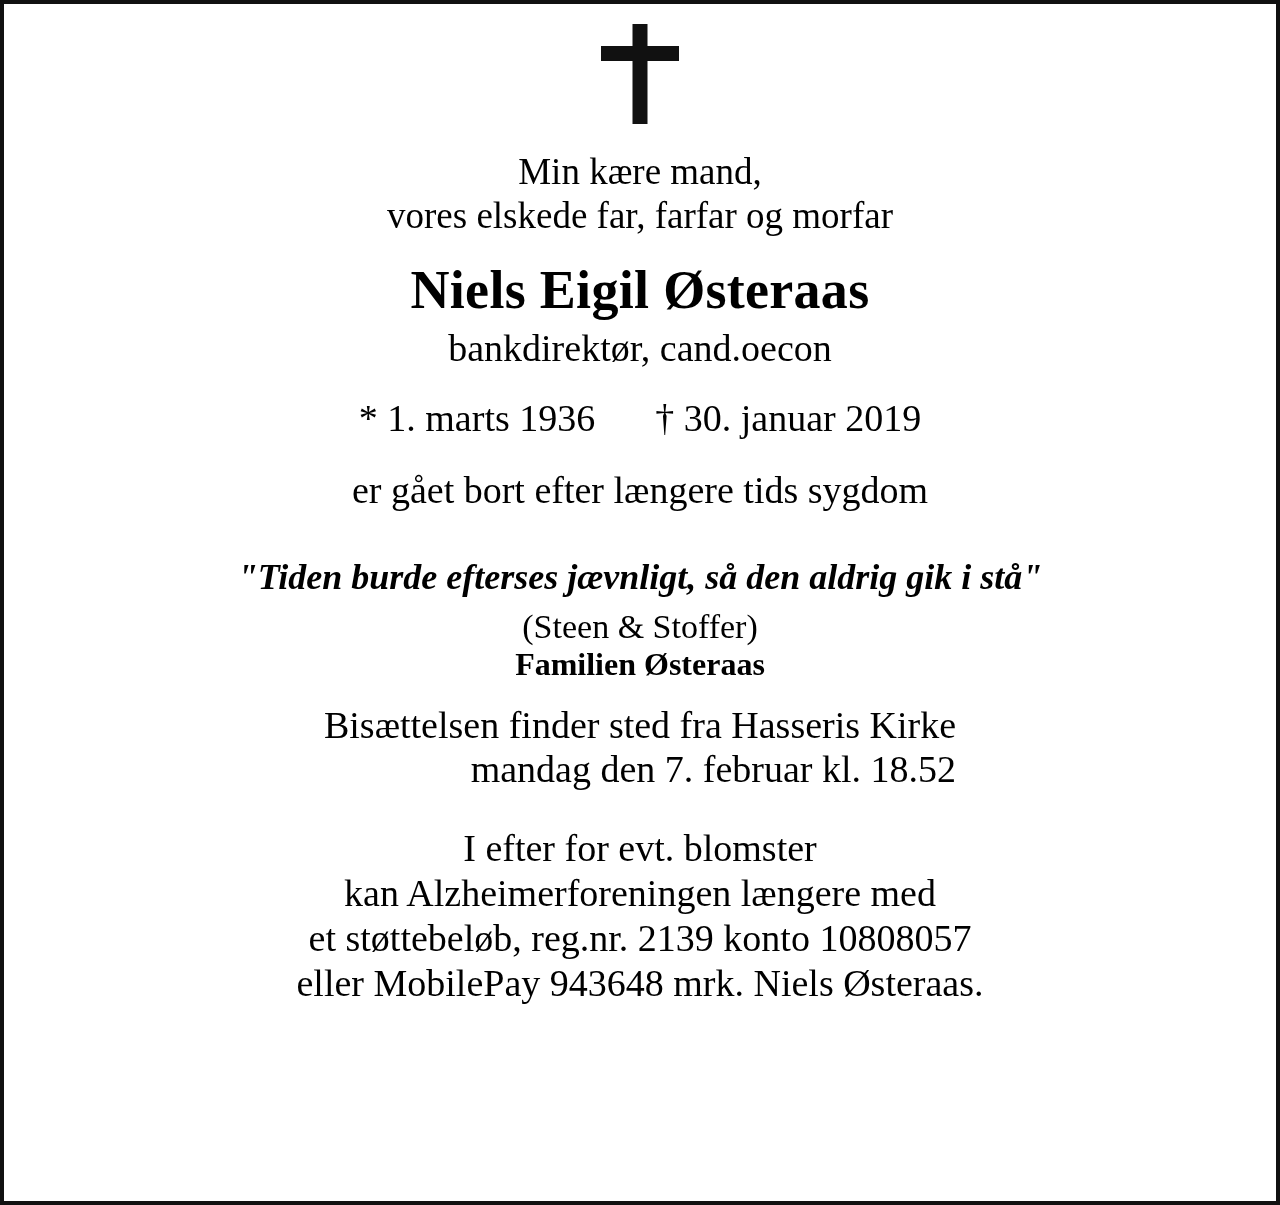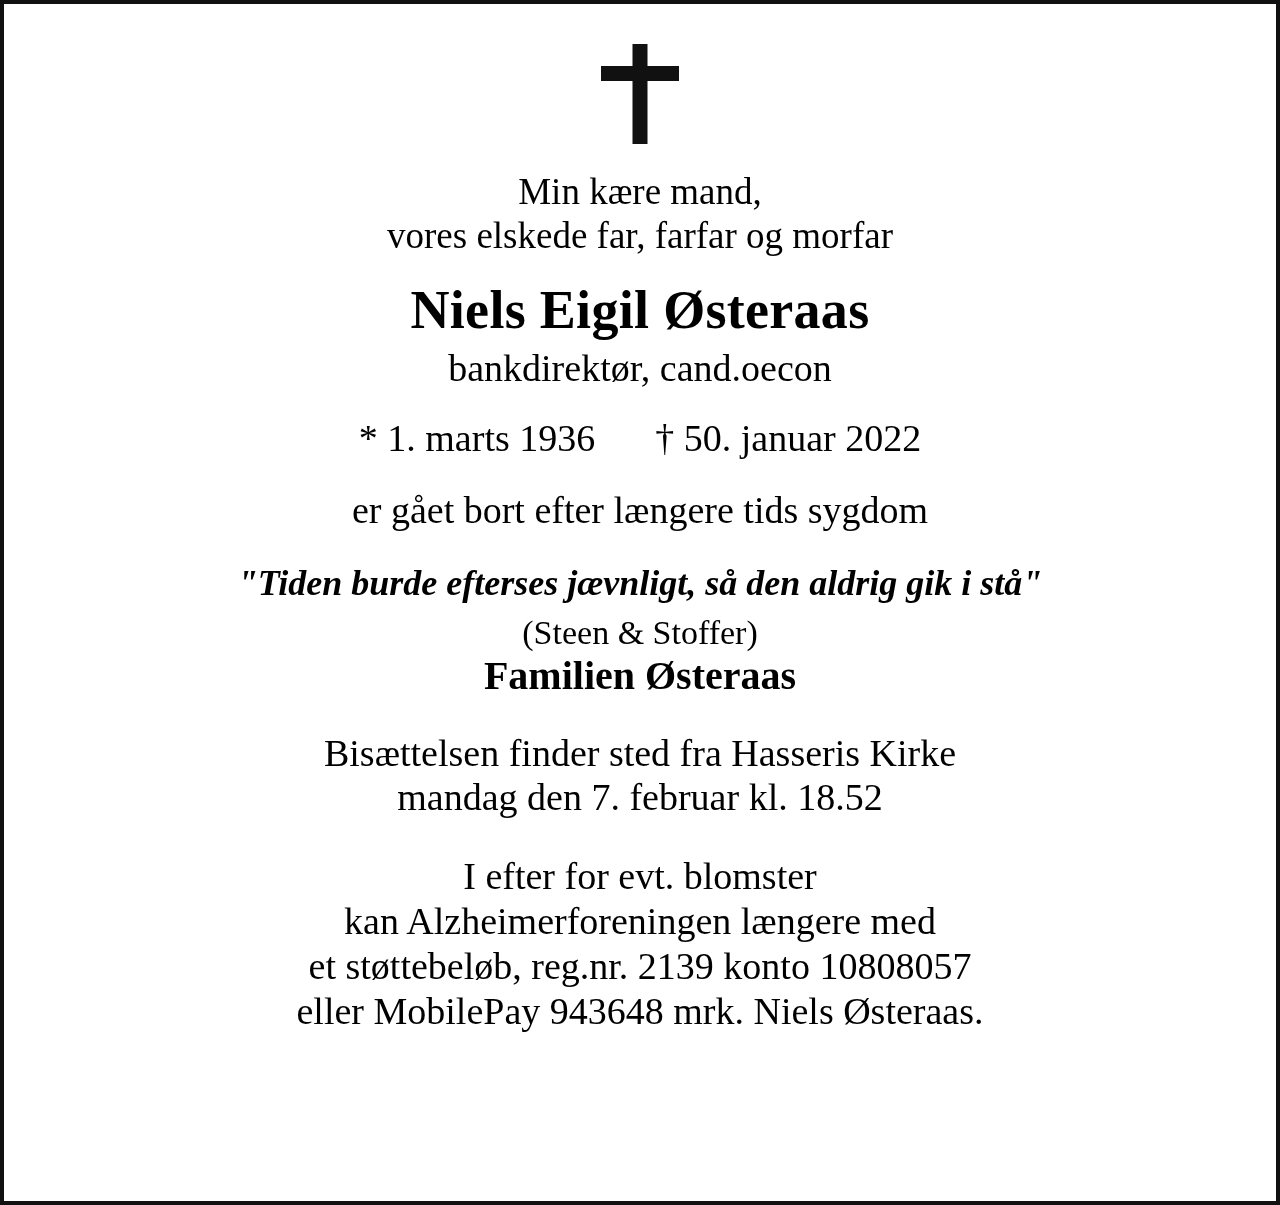--- a/index.html
+++ b/index.html
@@ -12,21 +12,21 @@
     height: 1205px;
     font-family: "Liberation Serif", "DejaVu Serif", serif;
     color: #000000;
     overflow: hidden;
   }
   .obituary {
     box-sizing: border-box;
     width: 1280px;
     height: 1205px;
     border: 4px solid #111111;
-    padding: 34px 60px 20px 60px;
+    padding: 14px 60px 20px 60px;
     display: flex;
     flex-direction: column;
     align-items: center;
     text-align: center;
     background: #ffffff;
   }
 
   
   .cross-wrap {
     width: 100%;
@@ -86,46 +86,47 @@
     font-size: 38px;
     margin-bottom: 28px;
     display: flex;
     justify-content: flex-start;
     gap: 60px;
     white-space: nowrap;
   }
 
   .passed {
     font-size: 38px;
-    margin-bottom: 30px;
+    margin-bottom: 44px;
   }
 
   .quote {
     font-size: 36px;
     font-style: italic;
     font-weight: bold;
     line-height: 1.2;
     margin-bottom: 8px;
     white-space: nowrap;
   }
 
   .quote-source {
     font-size: 34px;
   }
 
   .family {
-    font-size: 40px;
+    font-size: 32px;
     font-weight: bold;
-    margin-bottom: 32px;
+    margin-bottom: 20px;
   }
 
   .funeral {
     font-size: 38px;
     line-height: 1.3;
     margin-bottom: 34px;
+    text-align: right;
   }
 
   .donation {
     font-size: 38px;
     line-height: 1.3;
   }
 </style>
 </head>
 <body>
 
@@ -142,21 +143,21 @@
     <div class="line">Min kære mand,</div>
     <div class="line">vores elskede far, farfar og morfar</div>
   </div>
 
   <div class="name">Niels Eigil Østeraas</div>
 
   <div class="title">bankdirektør, cand.oecon</div>
 
   <div class="dates">
     <span>* 1. marts 1936</span>
-    <span>† 50. januar 2022</span>
+    <span>† 30. januar 2019</span>
   </div>
 
   <div class="passed">er gået bort efter længere tids sygdom</div>
 
   <div class="quote">"Tiden burde efterses jævnligt, så den aldrig gik i stå"</div>
   <div class="quote-source">(Steen &amp; Stoffer)</div>
 
   <div class="family">Familien Østeraas</div>
 
   <div class="funeral">

